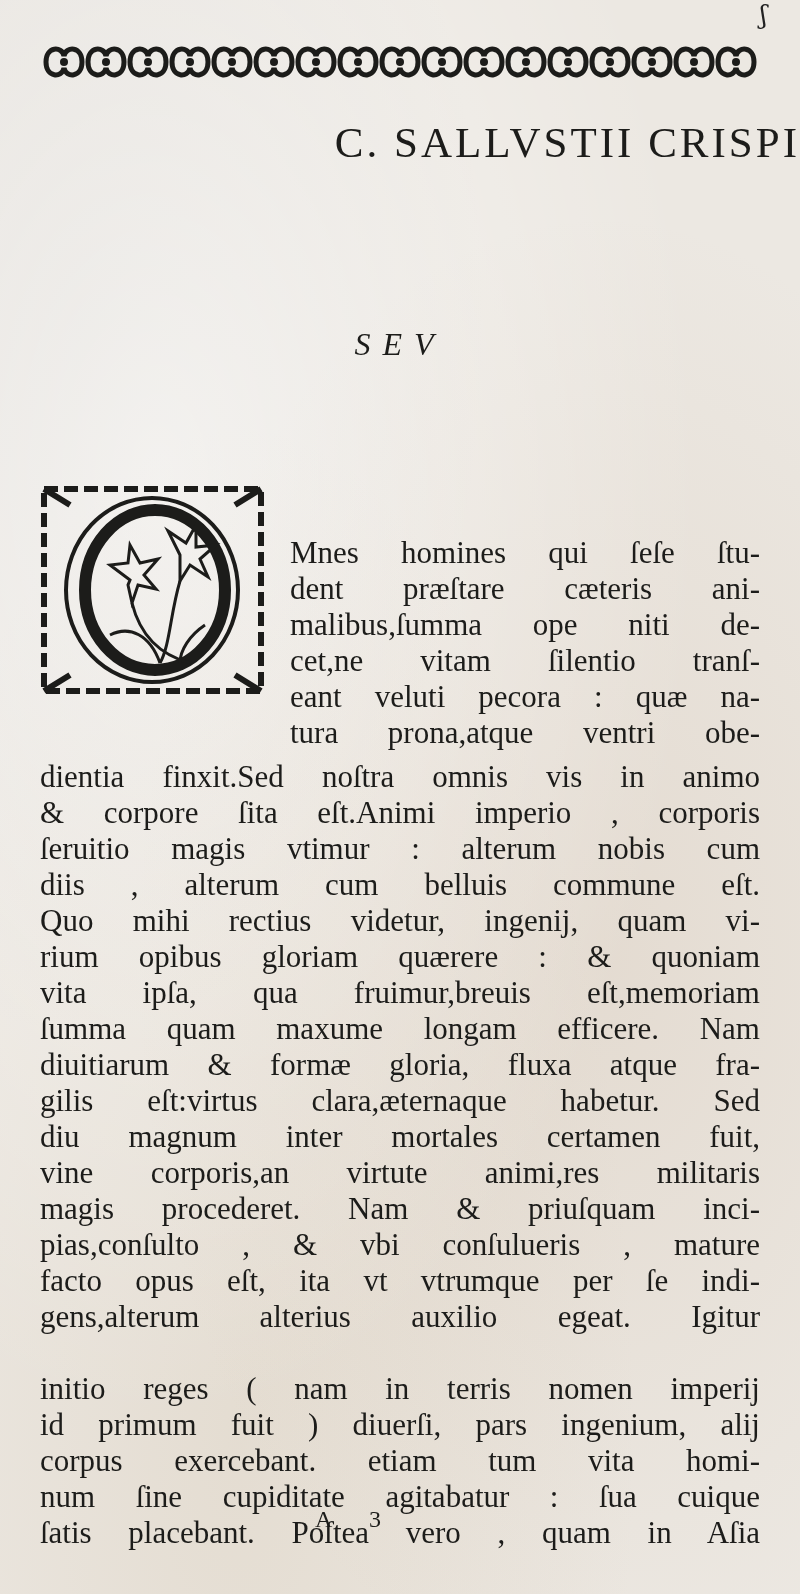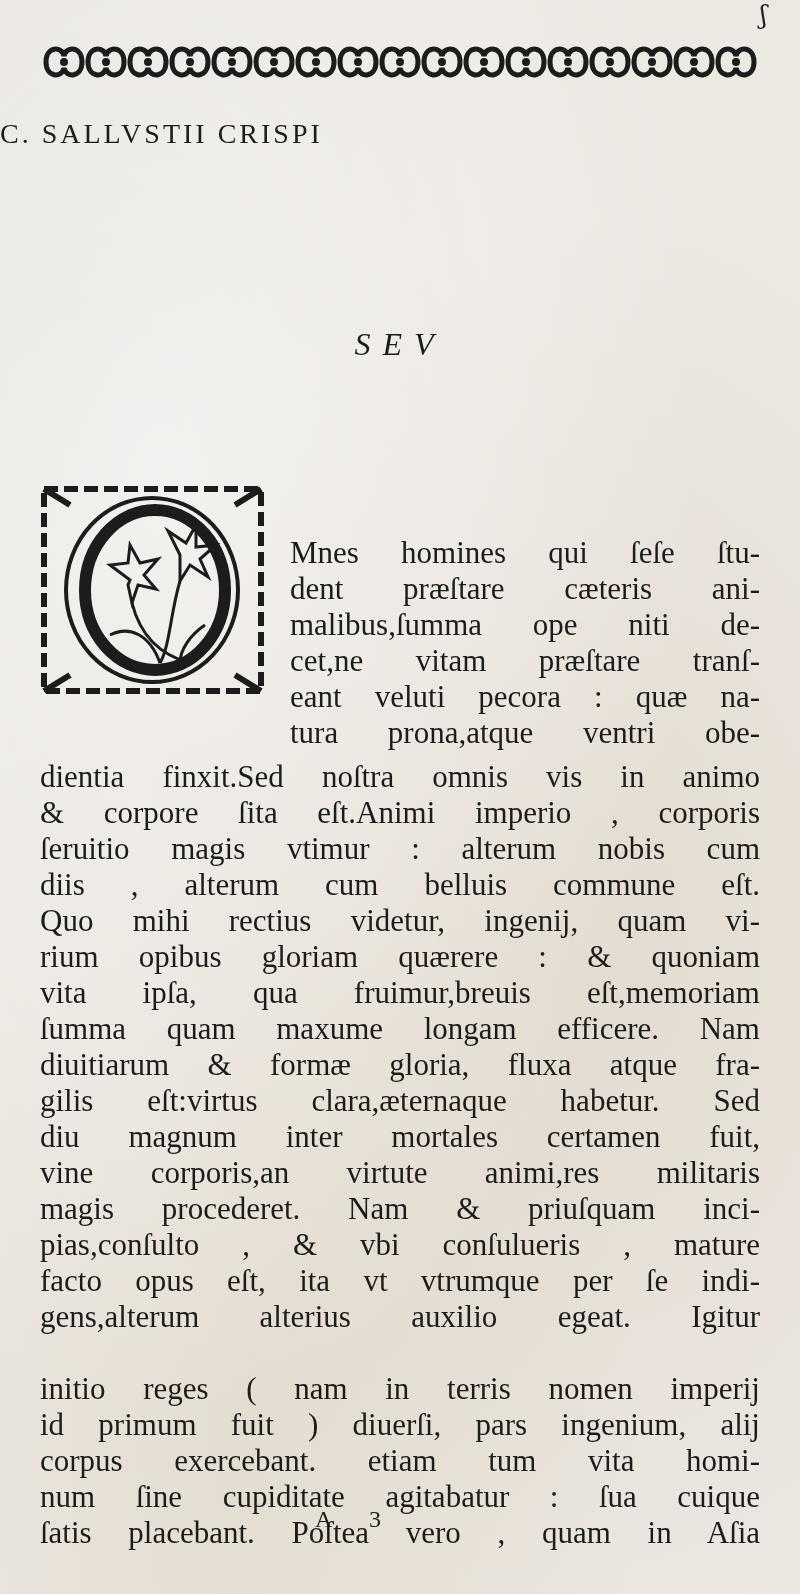--- a/index.html
+++ b/index.html
@@ -16,22 +16,22 @@
     color:#1c1c1a;
   }
   .page { position:absolute; left:0; top:0; width:800px; height:1594px; }
   .corner-mark { position:absolute; top:0; left:760px; font-size:26px; color:#222; }
   .ornament {
     position:absolute; left:42px; top:38px; width:730px; height:48px;
     display:flex; align-items:center; gap:0;
   }
   .ornament svg { display:block; }
   .author {
-    position:absolute; left:0; width:800px; top:118px; text-align:left;
-    font-size:28px; letter-spacing:3px; font-family:"Liberation Serif", serif;
+    position:absolute; left:0; width:800px; top:118px; text-align:right;
+    font-size:43px; letter-spacing:3px; font-family:"Liberation Serif", serif;
   }
   .title {
     position:absolute; left:0; width:800px; top:200px; text-align:center;
     font-size:96px; letter-spacing:38px; font-family:"Liberation Serif", serif;
     padding-left:20px; box-sizing:border-box;
   }
   .seu {
     position:absolute; left:0; width:800px; top:326px; text-align:center;
     font-size:32px; font-style:italic; letter-spacing:12px; font-family:"Liberation Serif", serif;
   }
@@ -110,21 +110,21 @@
         <path d="M70 150 C90 140, 110 150, 120 178"></path>
         <path d="M165 140 C150 150, 140 165, 140 178"></path>
       </g>
     </svg>
   </div>
 
   <div class="body-lines">
     <div class="line first" style="top:488px;">Mnes homines qui ſeſe ſtu-</div>
     <div class="line first" style="top:524px;">dent præſtare cæteris ani-</div>
     <div class="line first" style="top:560px;">malibus,ſumma ope niti de-</div>
-    <div class="line first" style="top:596px;">cet,ne vitam præſtare tranſ-</div>
+    <div class="line first" style="top:596px;">cet,ne vitam ſilentio tranſ-</div>
     <div class="line first" style="top:632px;">eant veluti pecora : quæ na-</div>
     <div class="line first" style="top:668px;">tura prona,atque ventri obe-</div>
 
     <div class="line full" style="top:712px;">dientia finxit.Sed noſtra omnis vis in animo</div>
     <div class="line full" style="top:748px;">&amp; corpore ſita eſt.Animi imperio , corporis</div>
     <div class="line full" style="top:784px;">ſeruitio magis vtimur : alterum nobis cum</div>
     <div class="line full" style="top:820px;">diis , alterum cum belluis commune eſt.</div>
     <div class="line full" style="top:856px;">Quo mihi rectius videtur, ingenij, quam vi-</div>
     <div class="line full" style="top:892px;">rium opibus gloriam quærere : &amp; quoniam</div>
     <div class="line full" style="top:928px;">vita ipſa, qua fruimur,breuis eſt,memoriam</div>

